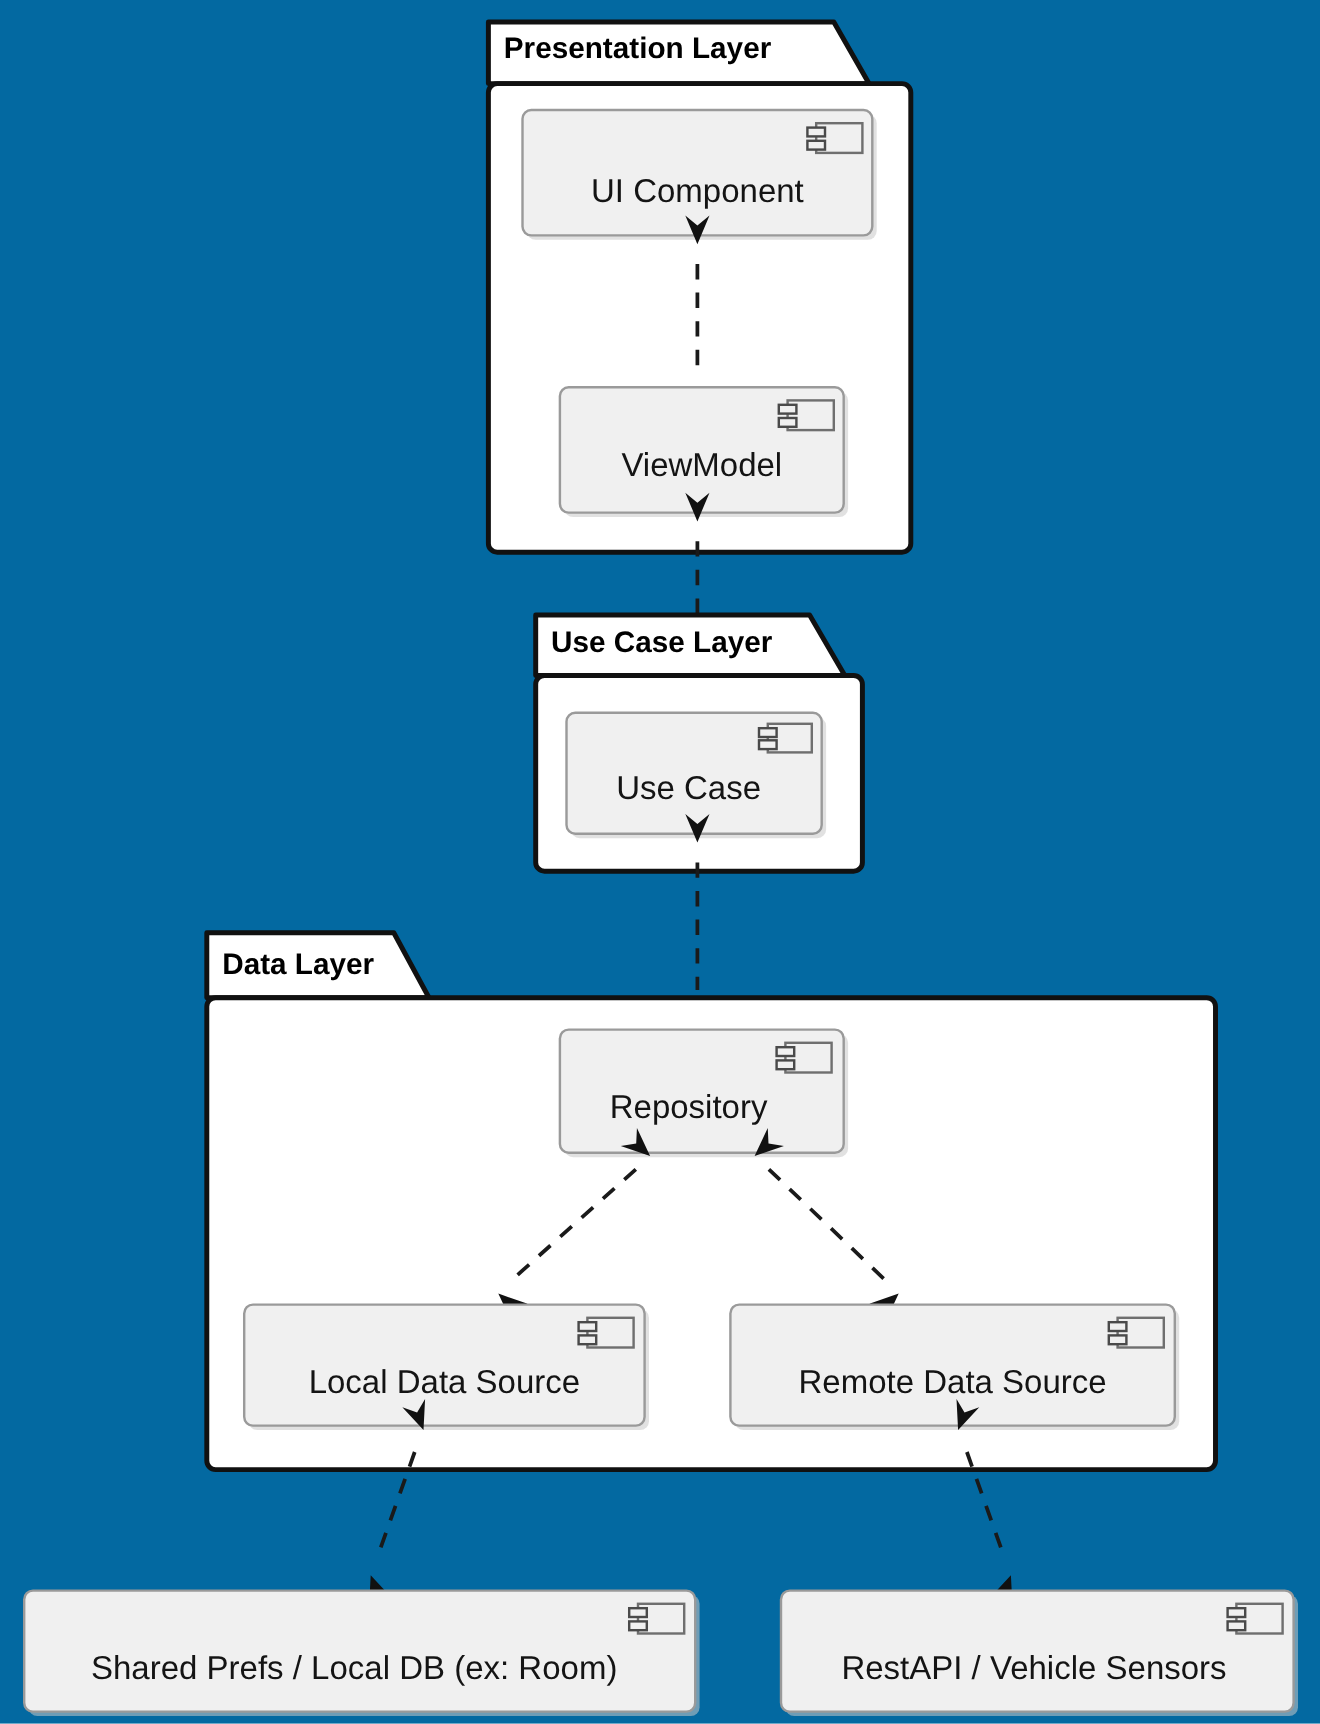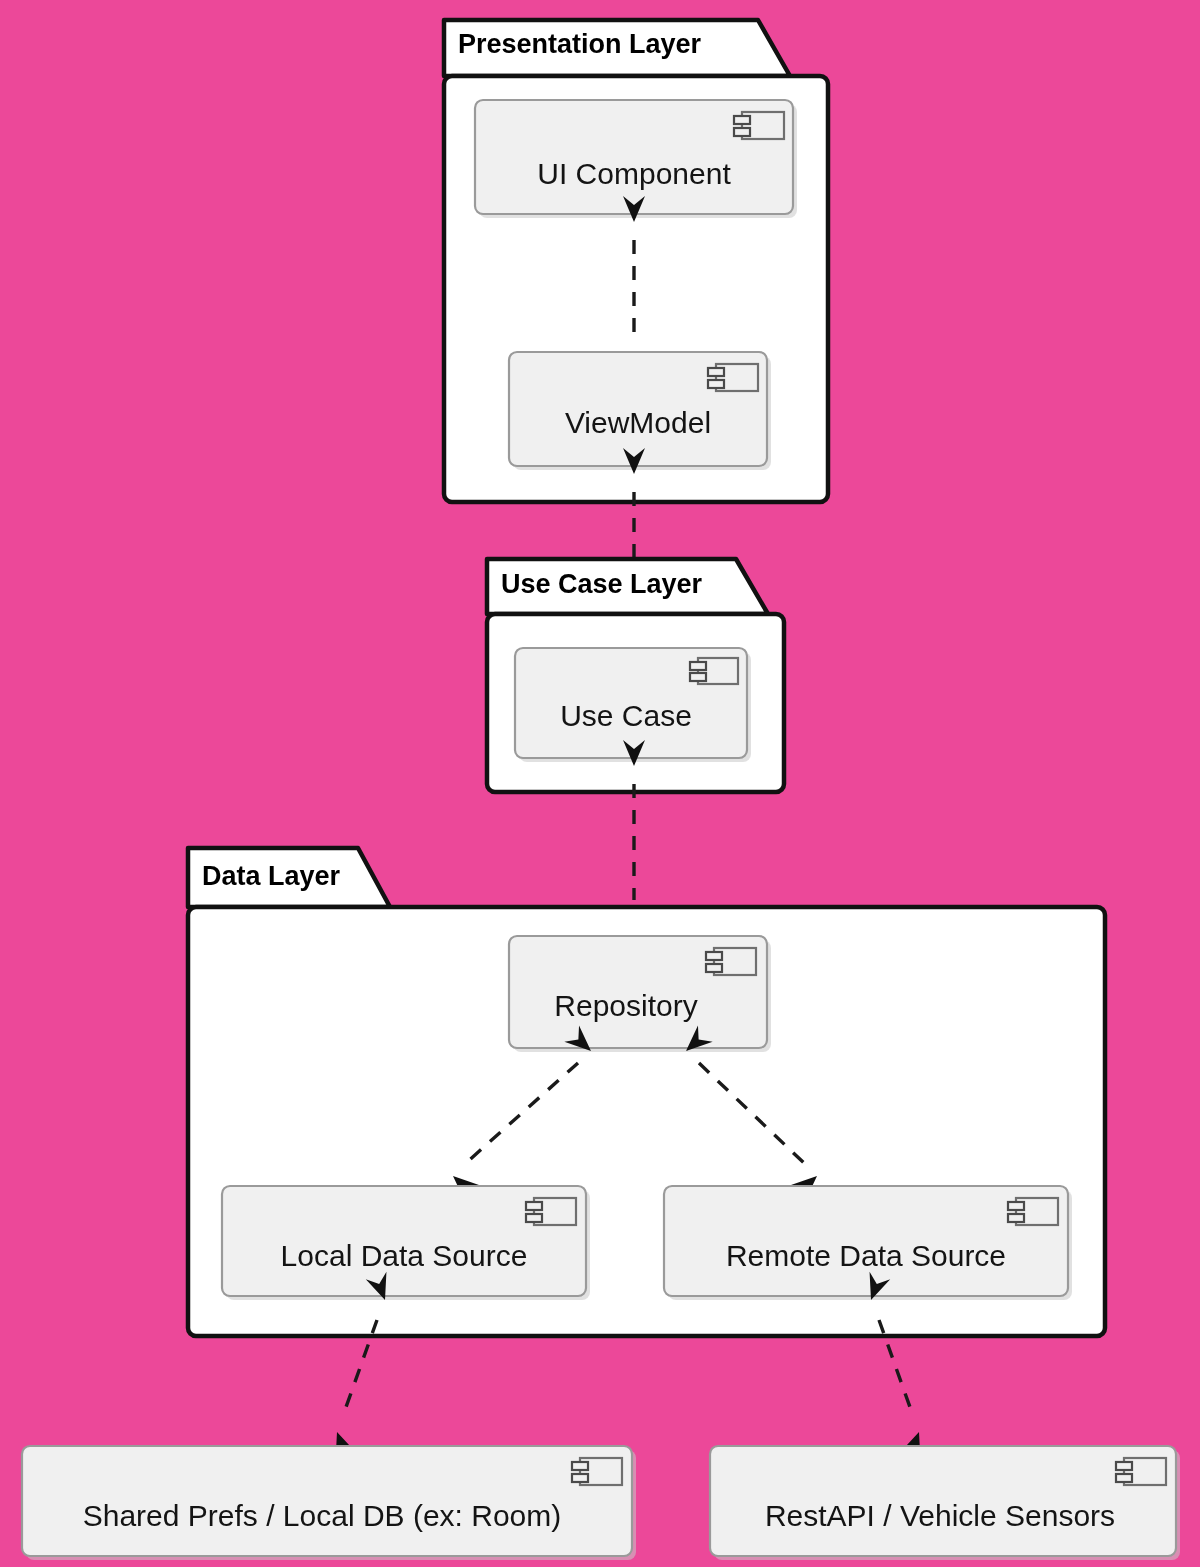--- a/index.html
+++ b/index.html
@@ -8,21 +8,21 @@
     padding: 0;
     background: #ffffff;
   }
   body {
     font-family: "Liberation Sans", sans-serif;
   }
   #diagram-root {
     position: relative;
     width: 1200px;
     height: 1567px;
-    background: #ec4899;
+    background: #0369a1;
     overflow: hidden;
   }
   #diagram-svg {
     position: absolute;
     top: 0;
     left: 0;
     width: 1200px;
     height: 1567px;
   }
   .pkg-frame {

